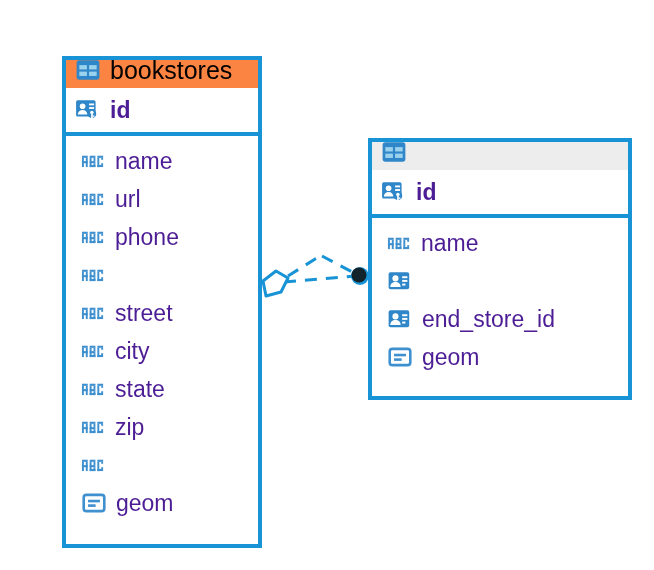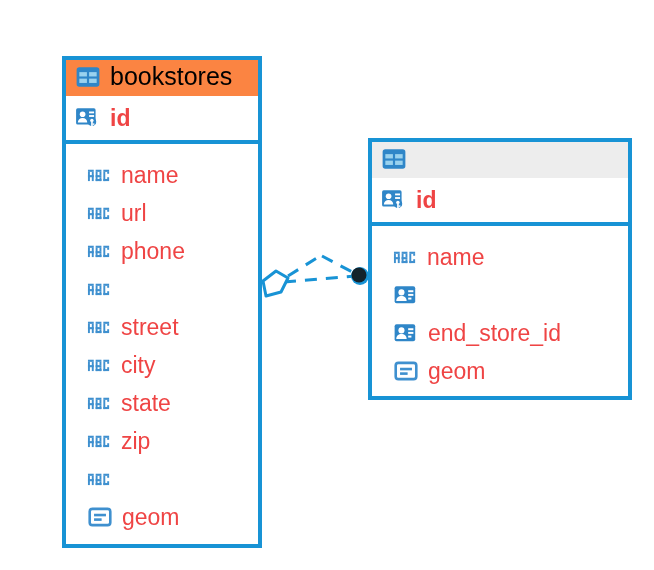--- a/index.html
+++ b/index.html
@@ -23,58 +23,58 @@
   
   .entity {
     position: absolute;
     box-sizing: border-box;
     border: 4px solid #1893d5;
     background: #ffffff;
   }
 
   .entity-header {
     display: flex;
-    align-items: flex-start;
+    align-items: flex-end;
     gap: 9px;
     box-sizing: border-box;
     padding: 4px 8px 5px 9px;
-    height: 36px;
+    height: 28px;
   }
   .entity-header.accent { background: #fb8442; }
   .entity-header.plain  { background: #ededed; }
 
   .entity-title {
     font-size: 25px;
     color: #000000;
     line-height: 1;
     white-space: nowrap;
   }
 
   
   .pk-rule {
     height: 4px;
     background: #1893d5;
     margin: 0;
   }
 
-  .field-list { padding: 12px; margin: 0; }
+  .field-list { padding: 0; margin: 6px; }
 
   .field {
     display: flex;
     align-items: center;
     gap: 9px;
     box-sizing: border-box;
     padding: 0 8px 0 9px;
     height: 38px;
   }
   .field.pk { height: 44px; }
 
   .field-name {
     font-size: 23px;
-    color: #ef4444;
+    color: #4c1d95;
     line-height: 1;
     white-space: nowrap;
   }
   .field.pk .field-name { font-weight: bold; }
 
   
   .icon {
     flex: 0 0 auto;
     display: block;
     width: 26px;

